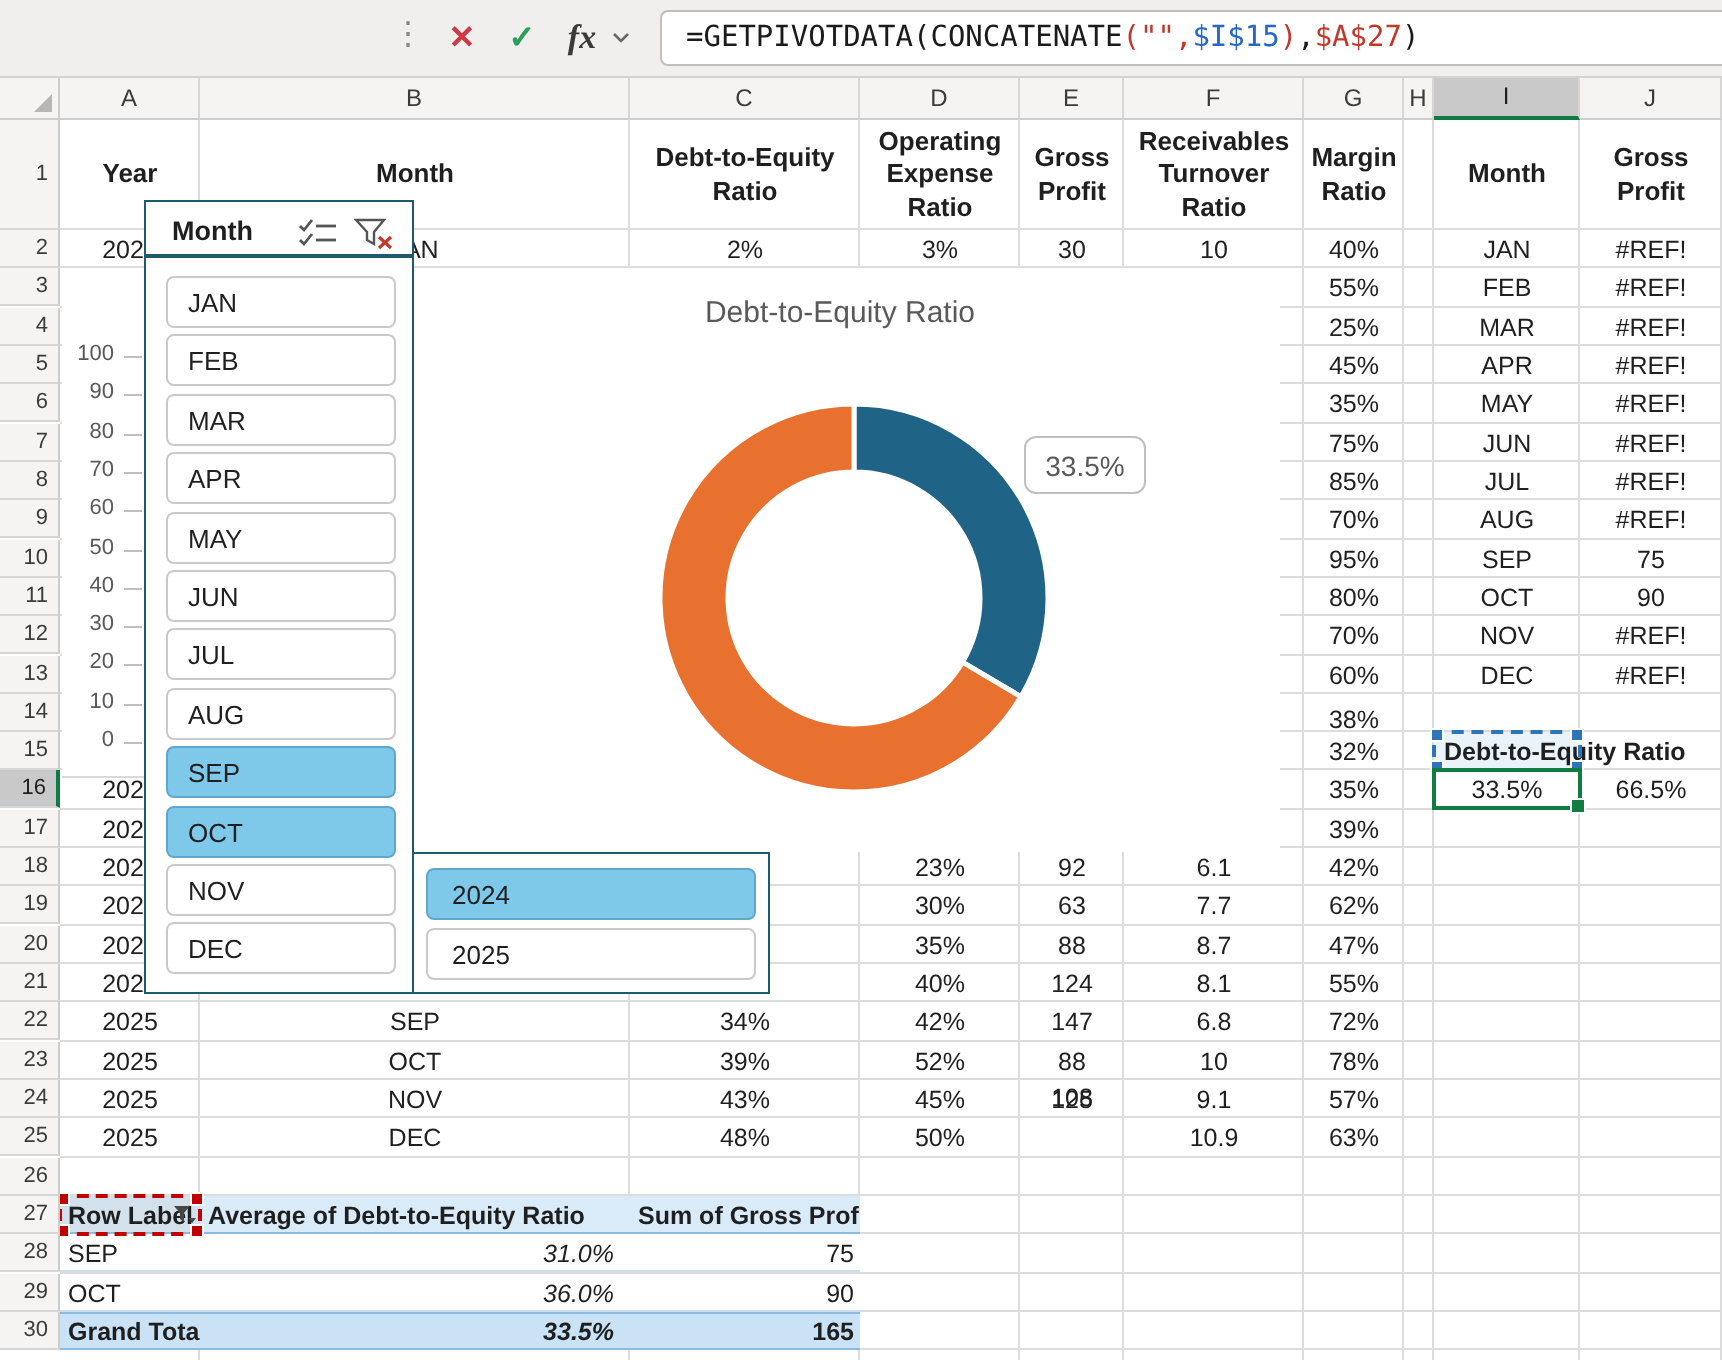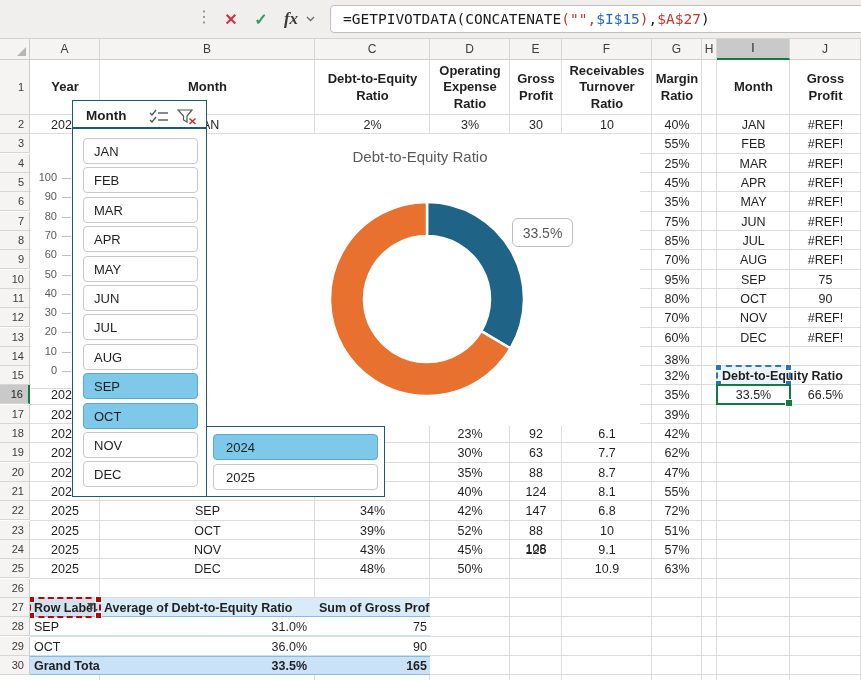--- a/index.html
+++ b/index.html
@@ -38,21 +38,21 @@
            border-bottom:1px solid #d8d6d4;box-sizing:border-box;display:flex;align-items:center;
            justify-content:flex-end;padding-right:5px;font-size:11px;color:#3b3b3b;z-index:10;}
   .rowhead.sel{background:#c9c9c9;border-right:2px solid #107c41;color:#1f1f1f;}
   .gl{position:absolute;background:#dcdcdc;z-index:1;}
   
   .cell{position:absolute;display:flex;align-items:center;justify-content:center;font-size:12.5px;
         color:#1f1f1f;white-space:nowrap;overflow:hidden;z-index:2;box-sizing:border-box;}
   .cell.h{font-weight:bold;font-size:13px;white-space:normal;text-align:center;line-height:1.25;}
   .cell.b{font-weight:bold;}
   .cell.pl{justify-content:flex-start;padding-left:4px;}
-  .cell.pr{justify-content:flex-end;padding-right:8px;}
+  .cell.pr{justify-content:flex-end;padding-right:8px;font-style:italic;}
   .cell.pr2{justify-content:flex-end;padding-right:3px;}
   .cell.ov{justify-content:flex-start;padding-left:5px;overflow:visible;font-weight:bold;}
   .band{position:absolute;z-index:1;box-sizing:border-box;}
   
   #axis-remnant{position:absolute;left:31px;top:136px;width:41px;height:252px;background:#fff;
                 border-bottom:1px solid #d9d9d9;z-index:3;}
   .ytick-label{position:absolute;width:24px;text-align:right;font-size:11px;color:#595959;}
   .ytick-mark{position:absolute;width:9px;height:1px;background:#bfbfbf;}
   #donut-area{position:absolute;left:200px;top:134px;width:440px;height:292px;background:#fff;z-index:4;}
   #chart-title{position:absolute;left:0;top:14px;width:440px;text-align:center;font-size:15px;
@@ -279,21 +279,21 @@
         <div class="cell" style="left: 430px; top: 501px; width: 80px; height: 19px;">42%</div>
         <div class="cell" style="left: 510px; top: 501px; width: 52px; height: 19px;">147</div>
         <div class="cell" style="left: 562px; top: 501px; width: 90px; height: 19px;">6.8</div>
         <div class="cell" style="left: 652px; top: 501px; width: 50px; height: 19px;">72%</div>
         <div class="cell" style="left: 30px; top: 521px; width: 70px; height: 19px;">2025</div>
         <div class="cell" style="left: 100px; top: 521px; width: 215px; height: 19px;">OCT</div>
         <div class="cell" style="left: 315px; top: 521px; width: 115px; height: 19px;">39%</div>
         <div class="cell" style="left: 430px; top: 521px; width: 80px; height: 19px;">52%</div>
         <div class="cell" style="left: 510px; top: 521px; width: 52px; height: 19px;">88</div>
         <div class="cell" style="left: 562px; top: 521px; width: 90px; height: 19px;">10</div>
-        <div class="cell" style="left: 652px; top: 521px; width: 50px; height: 19px;">51%</div>
+        <div class="cell" style="left: 652px; top: 521px; width: 50px; height: 19px;">78%</div>
         <div class="cell" style="left: 30px; top: 540px; width: 70px; height: 19px;">2025</div>
         <div class="cell" style="left: 100px; top: 540px; width: 215px; height: 19px;">NOV</div>
         <div class="cell" style="left: 315px; top: 540px; width: 115px; height: 19px;">43%</div>
         <div class="cell" style="left: 430px; top: 540px; width: 80px; height: 19px;">45%</div>
         <div class="cell" style="left: 510px; top: 540px; width: 52px; height: 19px;">125</div>
         <div class="cell" style="left: 562px; top: 540px; width: 90px; height: 19px;">9.1</div>
         <div class="cell" style="left: 652px; top: 540px; width: 50px; height: 19px;">57%</div>
         <div class="cell" style="left: 30px; top: 559px; width: 70px; height: 19px;">2025</div>
         <div class="cell" style="left: 100px; top: 559px; width: 215px; height: 19px;">DEC</div>
         <div class="cell" style="left: 315px; top: 559px; width: 115px; height: 19px;">48%</div>

